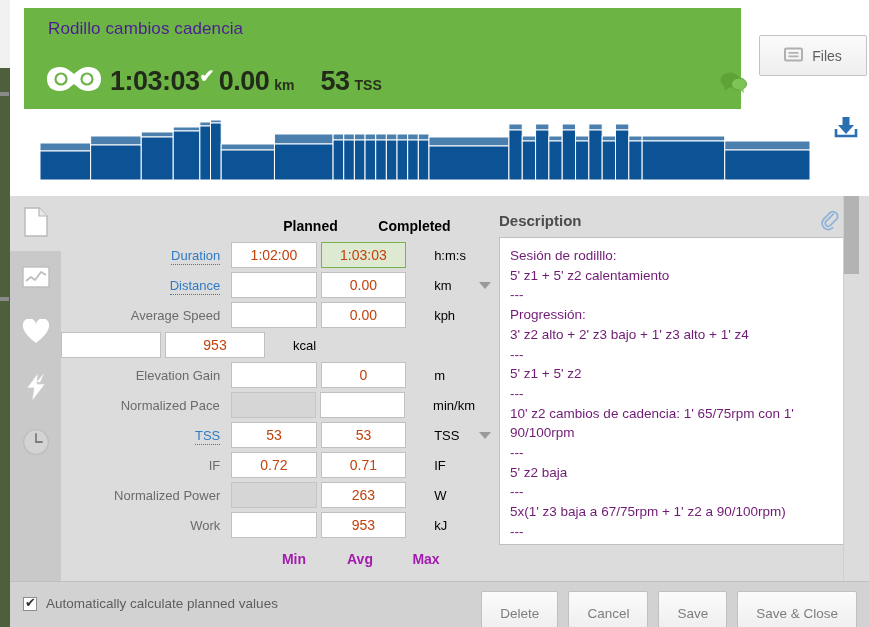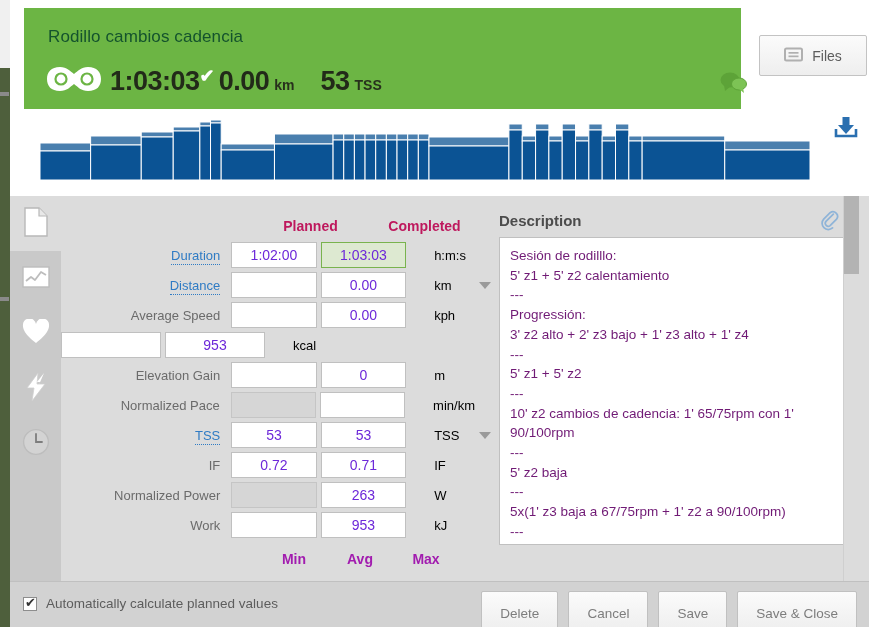--- a/index.html
+++ b/index.html
@@ -29,22 +29,22 @@
   }
   .top-inner { position: relative; width: 100%; height: 100%; }
 
   
   .green-bar {
     position: absolute;
     left: 14px; top: 8px; width: 717px; height: 101px;
     background: #6cb544;
   }
   .workout-title {
-    position: absolute; left: 24px; top: 19px;
-    font-size: 17px; color: #14532d; letter-spacing: .1px;
+    position: absolute; left: 24px; top: 11px;
+    font-size: 17px; color: #4c1d95; letter-spacing: .1px;
   }
   .metrics-row {
     position: absolute; left: 22px; top: 52px;
     display: flex; align-items: baseline; gap: 0;
   }
   .bike-icon { width: 56px; height: 30px; position: relative; top: 4px; margin-right: 8px; }
   .metric-big {
     font-size: 27px; font-weight: bold; color: #222a19;
     letter-spacing: -.5px; position: relative;
   }
@@ -100,41 +100,41 @@
     width: 51px; height: 55px;
     display: flex; align-items: center; justify-content: center;
     cursor: pointer;
   }
   .rail-item.active { background: #dcdcdc; }
 
   
   .form-wrap { position: absolute; left: 51px; top: 0; width: 430px; height: 385px; }
   .col-head {
     position: absolute; top: 22px;
-    font-size: 14px; font-weight: bold; color: #be185d; text-align: center;
+    font-size: 14px; font-weight: bold; color: #000000; text-align: center;
   }
   .col-head.planned { left: 198px; width: 103px; }
-  .col-head.completed { left: 312px; width: 103px; }
+  .col-head.completed { left: 302px; width: 103px; }
 
   .rowlist { position: absolute; left: 0; top: 44px; width: 430px; }
   .frow { display: flex; align-items: center; height: 30px; margin-bottom: 0px; }
   .rlabel {
     width: 198px; text-align: right; padding-right: 11px;
     font-size: 13px; color: #6b6b6b;
   }
   .rlabel.link {
     color: #2f7bc4; border-bottom: none;
   }
   .rlabel.link span {
     border-bottom: 1px dotted #2f7bc4; padding-bottom: 1px;
   }
   .cell {
     width: 100px; height: 26px; margin-right: 4px;
     border: 1px solid #c0c0c0; background: #ffffff;
-    font-size: 14px; color: #6d28d9;
+    font-size: 14px; color: #c2410c;
     text-align: center; line-height: 24px;
     font-family: "Liberation Sans", sans-serif;
   }
   .cell.disabled { background: #d6d6d6; border-color: #c5c5c5; }
   .cell.hl { background: #dde9d1; border: 1px solid #79b34e; }
   .runit {
     font-size: 13px; color: #000000; margin-left: 24px; width: 48px;
   }
   .caret {
     width: 0; height: 0; border-left: 6px solid transparent;

